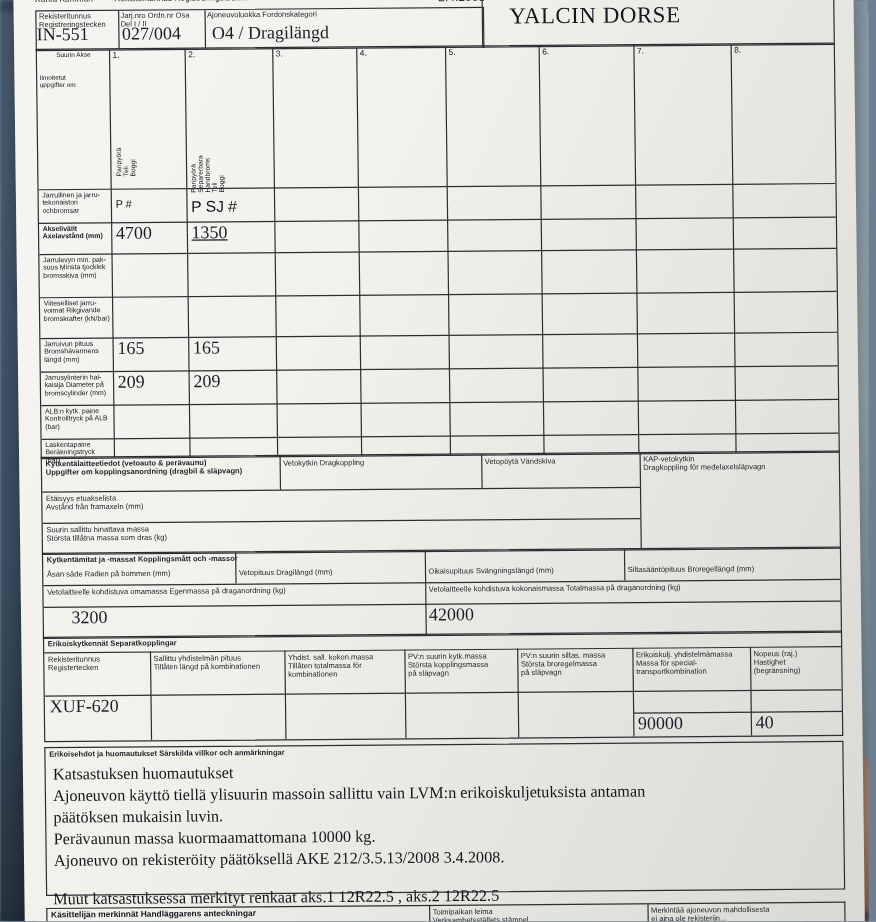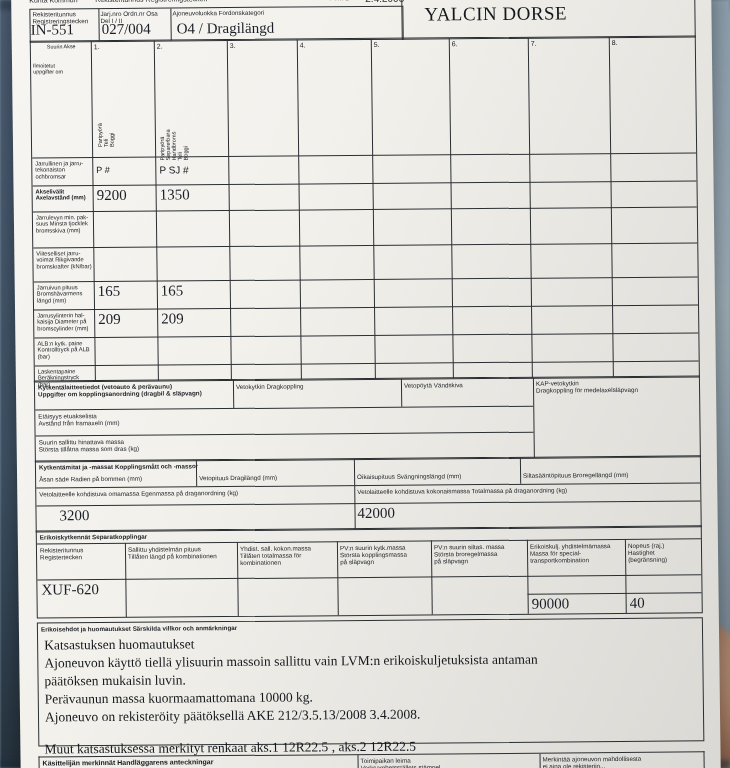--- a/index.html
+++ b/index.html
@@ -1,18 +1,18 @@
 <!DOCTYPE html>
 <html><head>
 <meta charset="utf-8">
 <style>
   html,body{margin:0;padding:0;background:#6d7f92;}
-  #page{position:relative;width:730px;height:768px;overflow:hidden;
+  #page{position:relative;width:676px;height:768px;overflow:hidden;
         background:linear-gradient(160deg,#7d8fa0 0%,#8fa0ad 30%,#6c7e8e 100%);
-        font-family:"Liberation Sans", sans-serif;}
+        font-family:"Liberation Sans", sans-serif;padding-left:48px;}
   
   .bg-left{position:absolute;left:0;top:0;width:30px;height:768px;
            background:linear-gradient(180deg,#51637a,#3f5366 60%,#27343f);filter:blur(1px);}
   .bg-top{position:absolute;left:0;top:0;width:730px;height:10px;background:rgba(40,55,70,.55);filter:blur(2px);}
   .bg-right{position:absolute;right:0;top:0;width:26px;height:768px;
             background:linear-gradient(180deg,#8ea0ae,#9fb0ba 40%,#70818f);filter:blur(1px);}
   .bg-hand{position:absolute;right:-6px;top:620px;width:70px;height:160px;border-radius:40px;
            background:radial-gradient(circle at 30% 30%,#caa188,#a87a5f 60%,#7c5440);filter:blur(2px);opacity:.95;}
   .bg-bot{position:absolute;left:0;bottom:0;width:730px;height:8px;background:rgba(30,45,60,.5);filter:blur(2px);}
 
@@ -120,26 +120,26 @@
         <div class="hl" style="left:0;top:206px;width:664px;"></div>
         <div class="hl" style="left:0;top:240px;width:664px;"></div>
         <div class="hl" style="left:0;top:268px;width:664px;"></div>
         <div class="hl" style="left:0;top:296px;width:664px;"></div>
         <div class="hl" style="left:0;top:324px;width:664px;"></div>
 
         <div class="rowlab" style="position:absolute;left:1px;top:118px;width:58px;white-space:pre-line;">Jarrullinen ja jarru-
 tekonaiston
 ochbromsar</div>
         <div class="val" style="position:absolute;left:64px;top:124px;font-size:9px;">P   #</div>
-        <div class="val" style="position:absolute;left:127px;top:124px;font-size:10px;">P   SJ   #</div>
+        <div class="val" style="position:absolute;left:127px;top:124px;font-size:13px;">P   SJ   #</div>
 
         <div class="rowlab" style="position:absolute;left:1px;top:146px;width:58px;white-space:pre-line;font-weight:bold;">Akselivälit
 Axelavstånd (mm)</div>
-        <div class="hw" style="position:absolute;left:64px;top:146px;">9200</div>
-        <div class="hw" style="position:absolute;left:127px;top:146px;">1350</div>
+        <div class="hw" style="position:absolute;left:64px;top:146px;">4700</div>
+        <div class="hw" style="position:absolute;left:127px;top:146px;text-decoration:underline;">1350</div>
 
         <div class="rowlab" style="position:absolute;left:1px;top:172px;width:58px;white-space:pre-line;">Jarrulevyn min. pak-
 suus Minsta tjocklek
 bromsskiva (mm)</div>
 
         <div class="rowlab" style="position:absolute;left:1px;top:208px;width:58px;white-space:pre-line;">Viiteselliset jarru-
 voimat Rikgivande
 bromskrafter (kN/bar)</div>
 
         <div class="rowlab" style="position:absolute;left:1px;top:242px;width:58px;white-space:pre-line;">Jarruivun pituus

